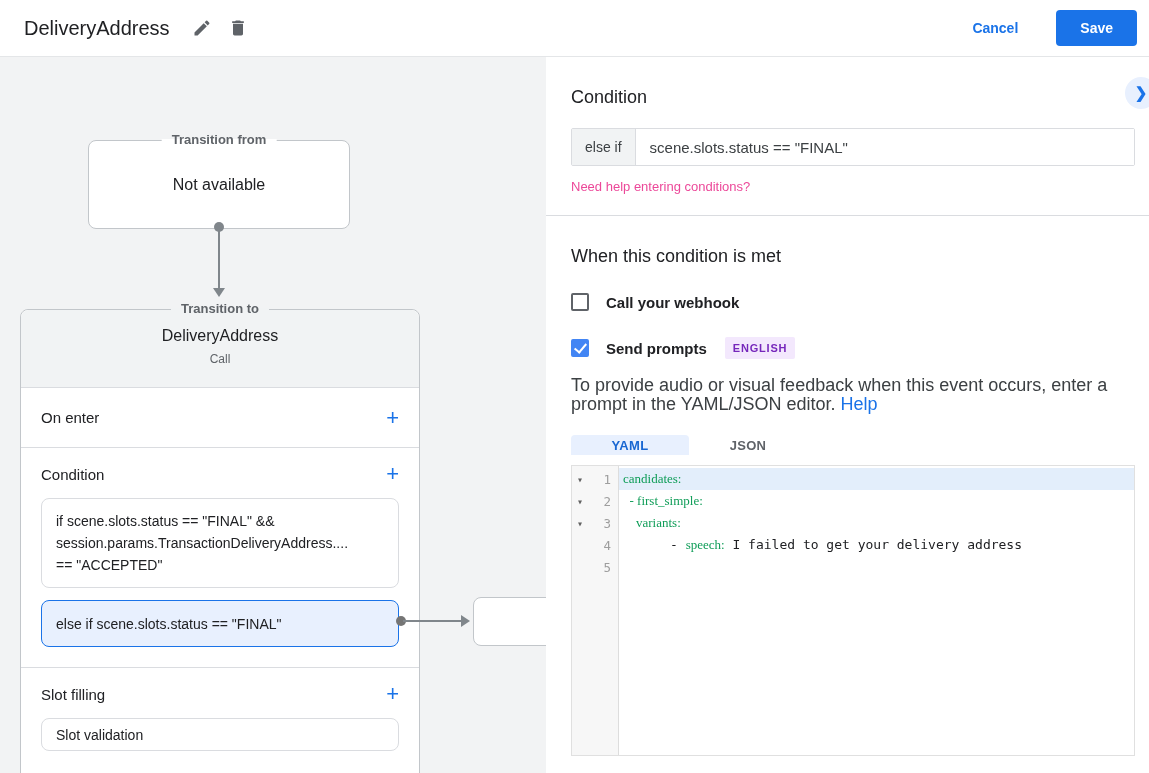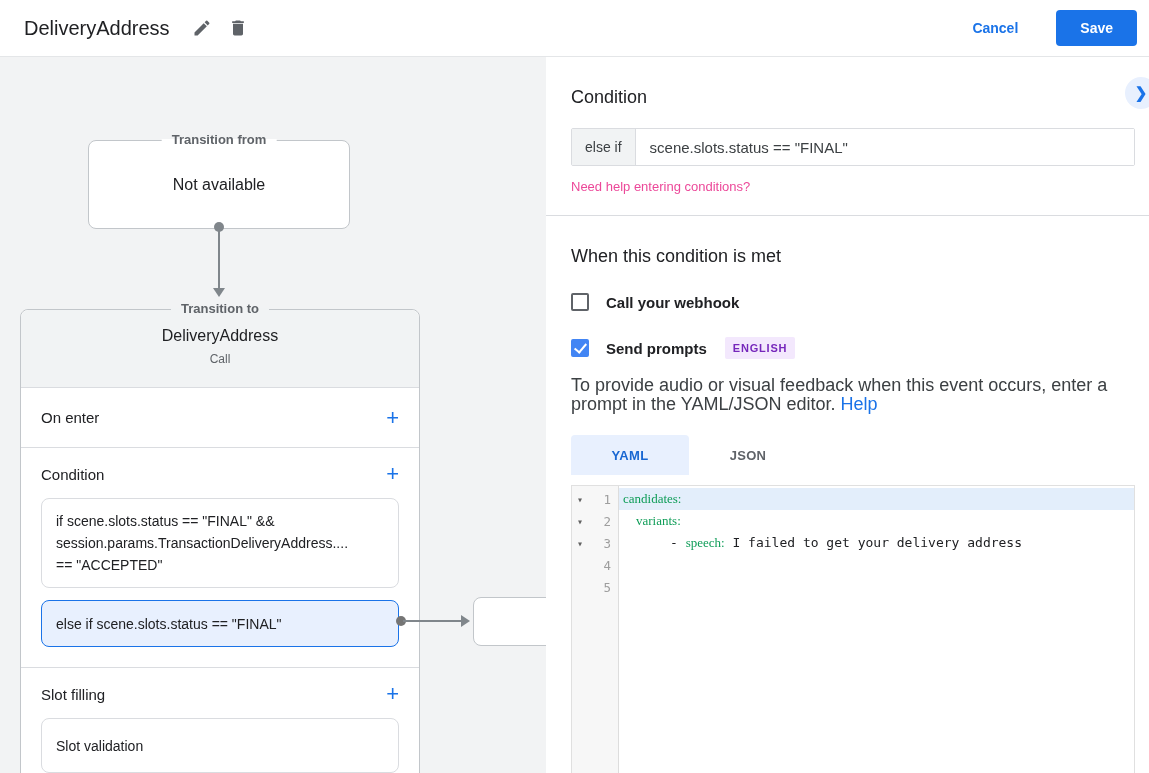--- a/index.html
+++ b/index.html
@@ -50,21 +50,21 @@
     padding:0 20px; border-bottom:1px solid #dadce0; font-size:15px; }
   .plus { color:#1a73e8; font-size:22px; font-weight:400; line-height:20px; cursor:pointer; }
   .section { padding:16px 20px 20px; }
   .section.bordered { border-bottom:1px solid #dadce0; }
   .section-head { display:flex; align-items:center; justify-content:space-between;
     font-size:15px; margin-bottom:14px; }
   .cond-card { border:1px solid #dadce0; border-radius:8px; padding:11px 14px;
     font-size:14px; line-height:22px; color:#202124; white-space:pre-line; background:#fff; }
   .cond-card.selected { margin-top:12px; background:#e8f0fe; border:1px solid #1a73e8;
     height:47px; display:flex; align-items:center; padding:0 14px; white-space:normal; }
-  .slot-card { border:1px solid #dadce0; border-radius:8px; height:55px; display:flex;
+  .slot-card { border:1px solid #dadce0; border-radius:8px; height:33px; display:flex;
     align-items:center; padding:0 14px; font-size:14px; background:#fff; margin-top:12px; }
   .slot-card:first-of-type { margin-top:0; }
 
   
   .h-conn-dot { position:absolute; left:396px; top:559px; width:10px; height:10px; border-radius:50%; background:#757575; }
   .h-conn-line { position:absolute; left:403px; top:563px; width:60px; height:2px; background:#80868b; }
   .h-conn-head { position:absolute; left:461px; top:558px; width:0; height:0;
     border-top:6px solid transparent; border-bottom:6px solid transparent; border-left:9px solid #80868b; }
   .next-box { left:473px; top:540px; width:120px; height:49px; }
 
@@ -88,21 +88,21 @@
   .checkbox.unchecked { border:2px solid #5f6368; background:#fff; }
   .checkbox.checked { background:#4285f4; border:2px solid #4285f4; }
   .checkbox.checked::after { content:""; position:absolute; left:4px; top:0px; width:5px; height:10px;
     border:solid #fff; border-width:0 2px 2px 0; transform:rotate(40deg); }
   .check-label { font-size:15px; font-weight:700; margin-left:17px; }
   .lang-badge { margin-left:18px; background:#f3e8fd; color:#7627bb; font-size:11px;
     font-weight:700; letter-spacing:0.8px; padding:5px 8px; border-radius:2px; }
   .desc { margin-top:17px; font-size:18px; line-height:19px; color:#3c4043; max-width:566px; }
   .desc a { color:#1a73e8; text-decoration:none; }
   .tabs { display:flex; margin-top:21px; }
-  .tab { width:118px; height:40px; display:flex; align-items:center; justify-content:center;
+  .tab { width:118px; height:20px; display:flex; align-items:center; justify-content:center;
     font-size:13px; font-weight:700; letter-spacing:0.3px; color:#5f6368; cursor:pointer;
     border-radius:4px 4px 0 0; }
   .tab.active { background:#e8f0fe; color:#1967d2; }
 
   
   .editor { margin-top:10px; border:1px solid #e0e0e0; height:291px; display:flex;
     font-family:"DejaVu Sans Mono", monospace; font-size:13px; }
   .gutter { width:47px; flex:none; background:#f7f7f7; border-right:1px solid #ddd; padding-top:2px; }
   .gutter-line { height:22px; display:flex; align-items:center; }
   .fold-arrow { width:16px; text-align:center; font-size:10px; color:#616161; flex:none; cursor:pointer; }
@@ -244,19 +244,20 @@
             <span class="fold-arrow"></span>
             <span class="line-number">4</span>
           </div>
           <div class="gutter-line">
             <span class="fold-arrow"></span>
             <span class="line-number">5</span>
           </div>
         </div>
       <div class="code">
           <div class="code-line active"><span class="tok-key">candidates:</span></div>
+          <div class="code-line"><span class="tok-key">  - first_simple:</span></div>
           <div class="code-line"><span class="tok-key">    variants:</span></div>
           <div class="code-line"><span class="tok-plain">      - </span><span class="tok-key">speech:</span><span class="tok-plain"> I failed to get your delivery address</span></div>
           <div class="code-line"></div>
         </div>
     </div>
   </div>
 </div>
 
 </body></html>

